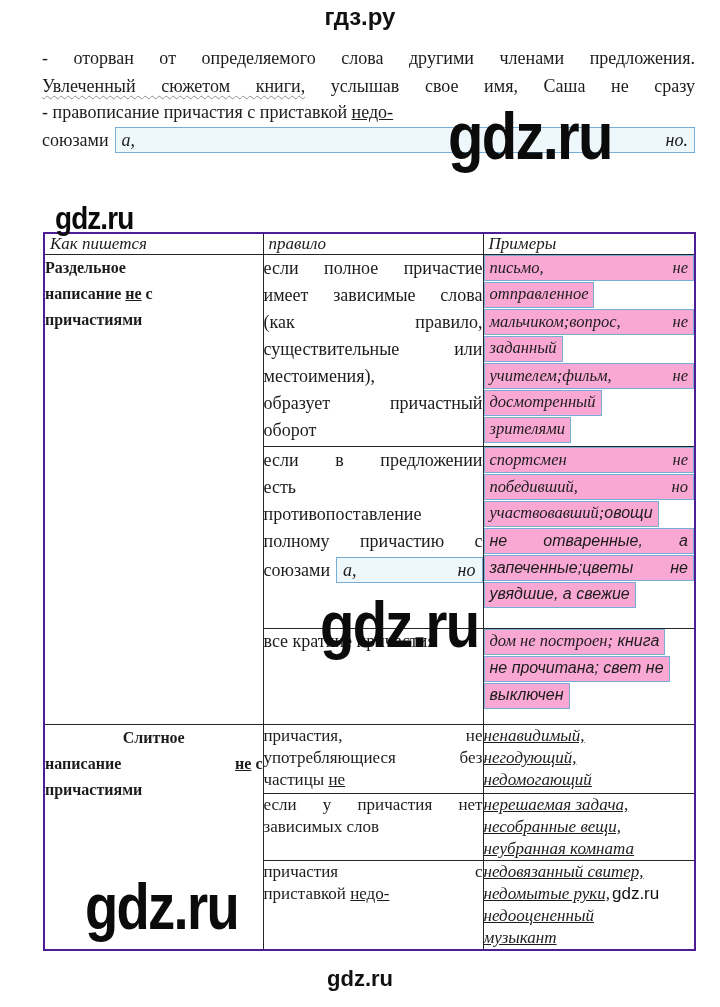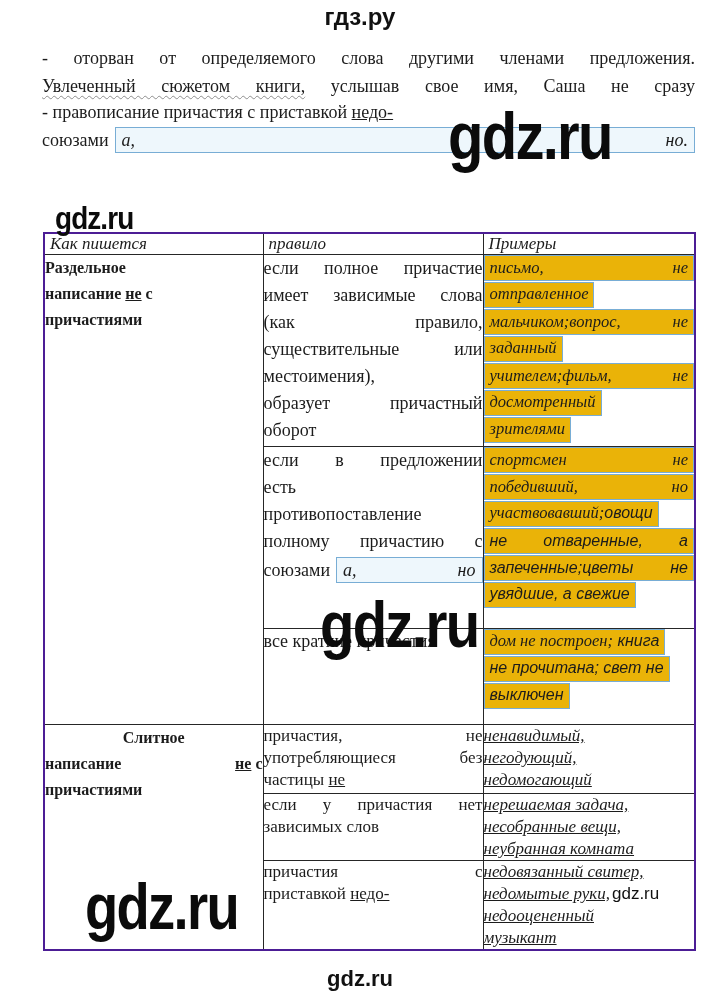--- a/index.html
+++ b/index.html
@@ -30,21 +30,21 @@
   .c1g2{padding-top:58px;}
   .t-center{text-align:center;}
   .sp{display:flex;justify-content:space-between;}
   .c2{padding:1px 6px;font-size:18px;}
   .lh27 div{line-height:27px;}
   .lh24 div{line-height:24px;}
   .c2s{padding:1px 6px;font-size:17px;}
   .c2s div{line-height:22px;}
   .c3{padding:2px 2px;font-size:16.5px;font-style:italic;}
   .exbox{box-sizing:border-box;height:26px;line-height:22px;margin-bottom:1px;
-         border:1.5px solid #78add5;background:#eab308;padding:0 5px;}
+         border:1.5px solid #78add5;background:#f9a8d4;padding:0 5px;}
   .exbox.full{display:flex;justify-content:space-between;align-items:center;}
   .exbox.fit{width:fit-content;max-width:100%;}
   .sf{font-family:"Liberation Sans",sans-serif;font-size:16px;}
   .c3u{padding:3px 2px 2px 6px;font-size:17px;font-style:italic;}
   .exline{line-height:22px;}
   .exline > .u{text-decoration:underline;}
   .wmi{font-family:"Liberation Sans",sans-serif;font-style:normal;text-decoration:none;
        font-size:17px;font-weight:500;color:#111;margin-left:2px;}
   
   .wm{position:absolute;font-family:"Liberation Sans",sans-serif;font-weight:800;

